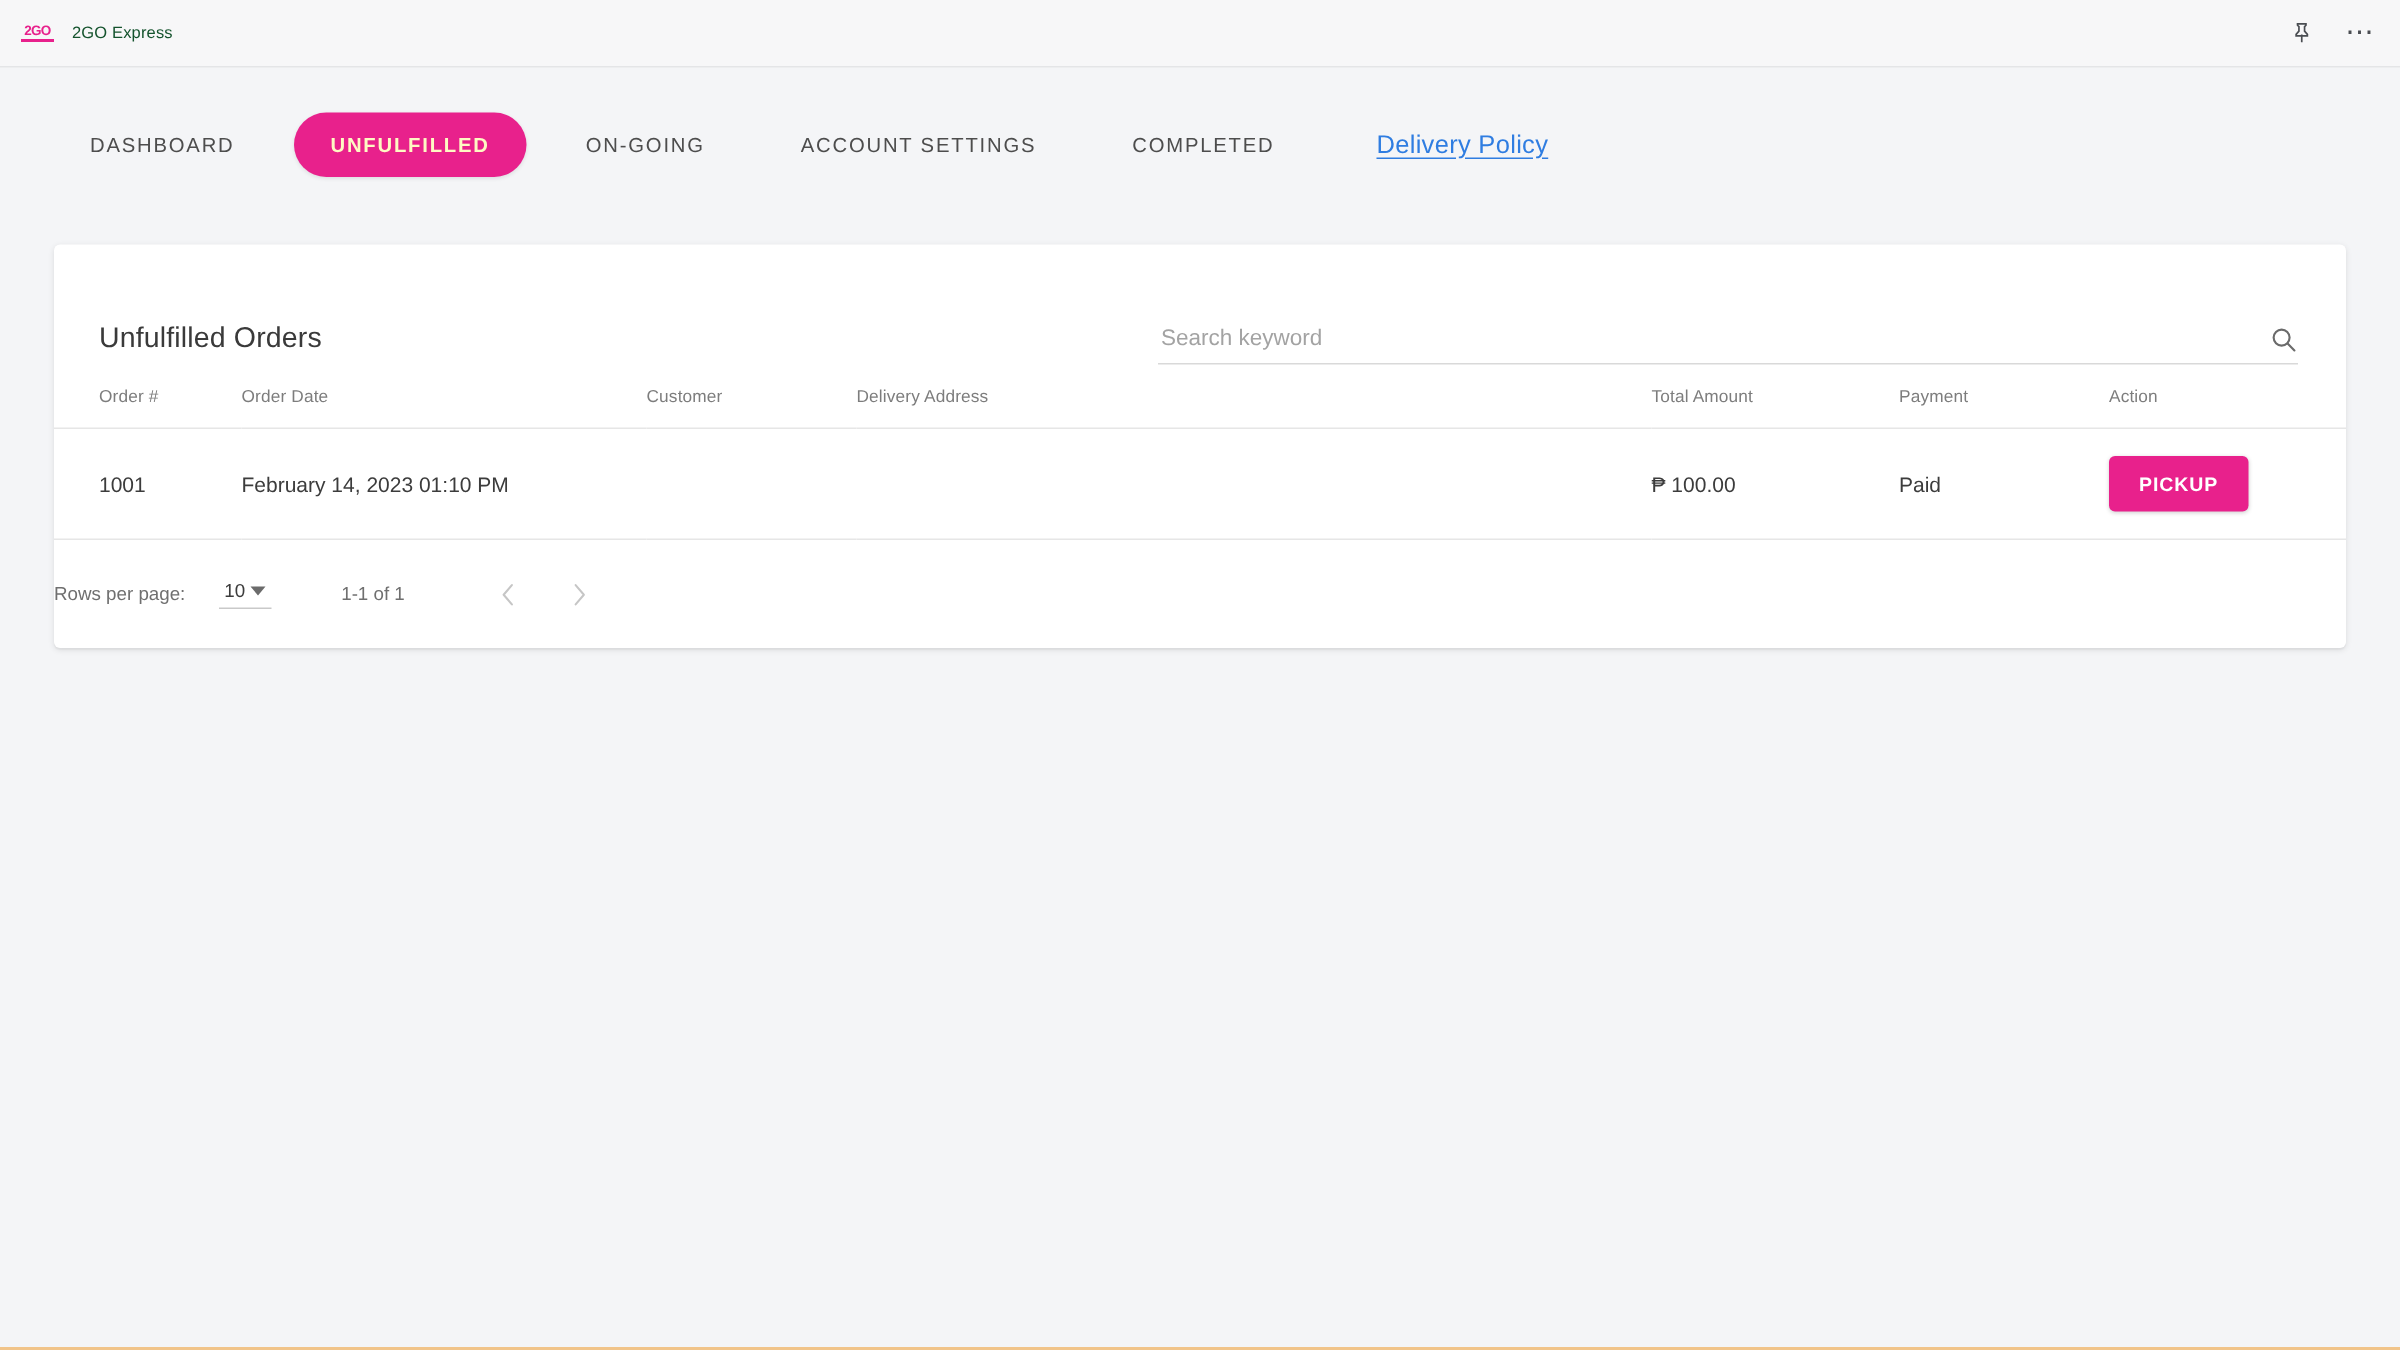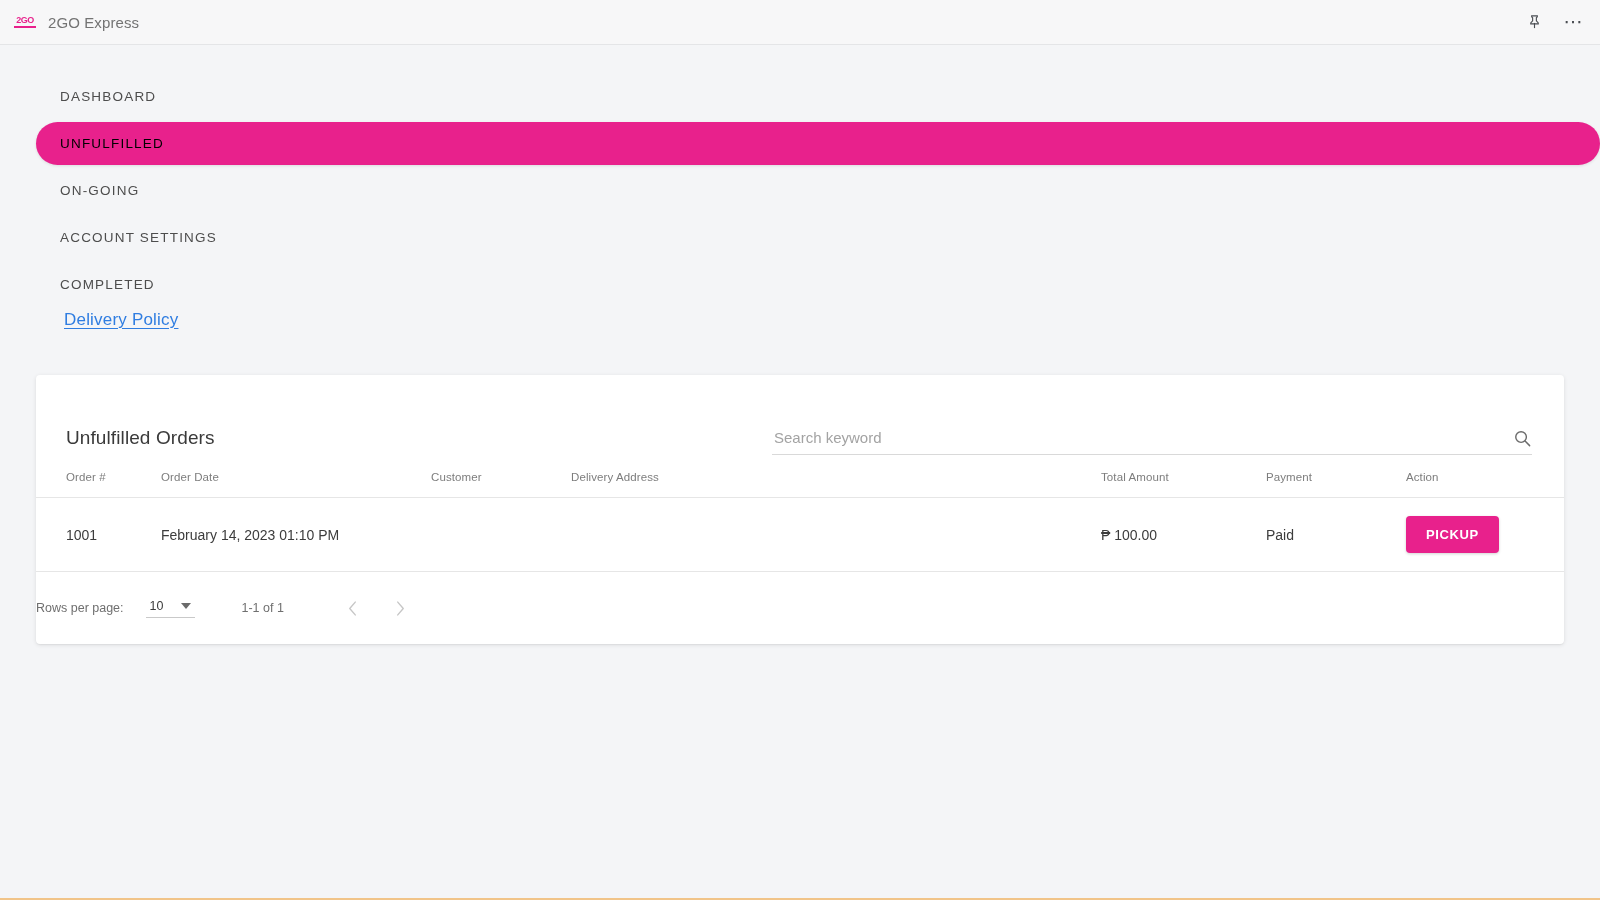--- a/index.html
+++ b/index.html
@@ -40,22 +40,22 @@
     justify-content: center;
     font-size: 9px;
     font-weight: 700;
     letter-spacing: -0.5px;
     color: #e8218c;
     border-bottom: 2px solid #e8218c;
     line-height: 1;
     padding-bottom: 1px;
   }
   .app-title {
-    font-size: 15px;
-    color: #737373;
+    font-size: 11px;
+    color: #14532d;
     letter-spacing: 0.1px;
   }
   .titlebar-right {
     margin-left: auto;
     display: flex;
     align-items: center;
     gap: 22px;
   }
   .tb-icon {
     color: #5f6368;
@@ -67,38 +67,38 @@
   .dots-icon {
     font-size: 19px;
     line-height: 10px;
     letter-spacing: 1.5px;
     color: #4a4d52;
   }
 
   
   .tabbar {
     display: flex;
+    align-items: center;
     padding: 30px 0 0 36px;
-    gap: 4px;
-    flex-direction: column;
+    gap: 16px;
   }
   .tab {
     font-size: 13.5px;
     letter-spacing: 1.2px;
     color: #4d4d4d;
     padding: 14px 24px;
     border-radius: 28px;
     cursor: pointer;
     white-space: nowrap;
     font-weight: 400;
   }
   .tab.active {
     background: #e8218c;
-    color: #000000;
-    font-weight: 400;
+    color: #fef9c3;
+    font-weight: 700;
     box-shadow: 0 1px 3px rgba(0,0,0,0.10);
   }
   .privacy-link {
     font-size: 17px;
     color: #2f7de1;
     text-decoration: underline;
     text-underline-offset: 3px;
     margin-left: 28px;
     cursor: pointer;
     letter-spacing: 0.2px;
@@ -199,21 +199,21 @@
     gap: 0;
   }
   .pager-label {
     font-size: 12.5px;
     color: #6f6f6f;
     margin-right: 22px;
   }
   .rows-select {
     display: flex;
     align-items: center;
-    gap: 18px;
+    gap: 4px;
     border-bottom: 1px solid #c9c9c9;
     padding: 0 4px 4px 4px;
     cursor: pointer;
     margin-right: 46px;
   }
   .rows-value { font-size: 12.5px; color: #3c3c3c; }
   .caret {
     width: 0; height: 0;
     border-left: 5px solid transparent;
     border-right: 5px solid transparent;

